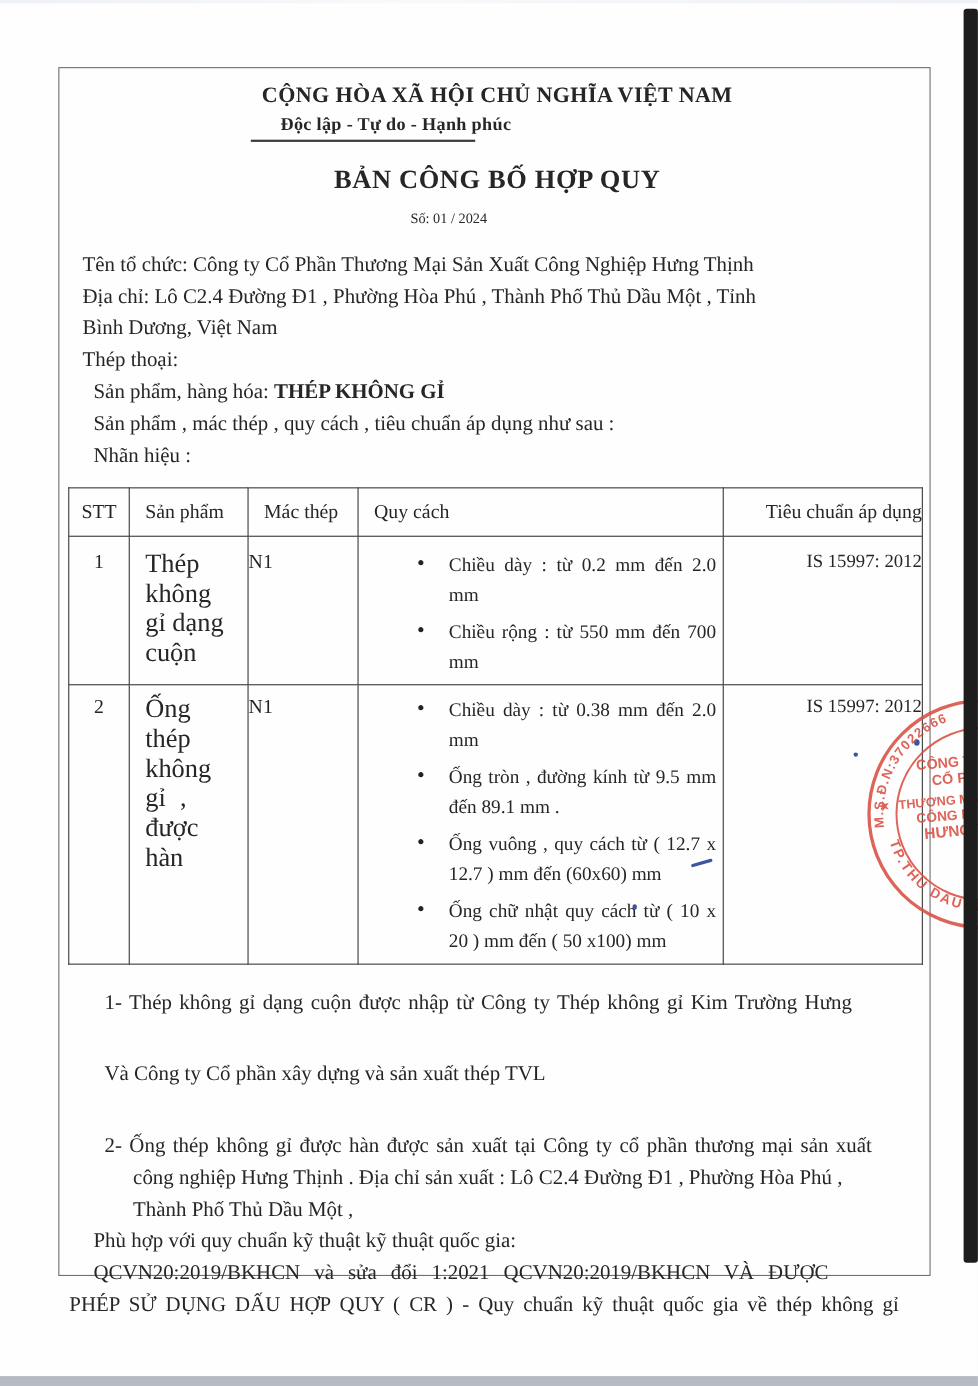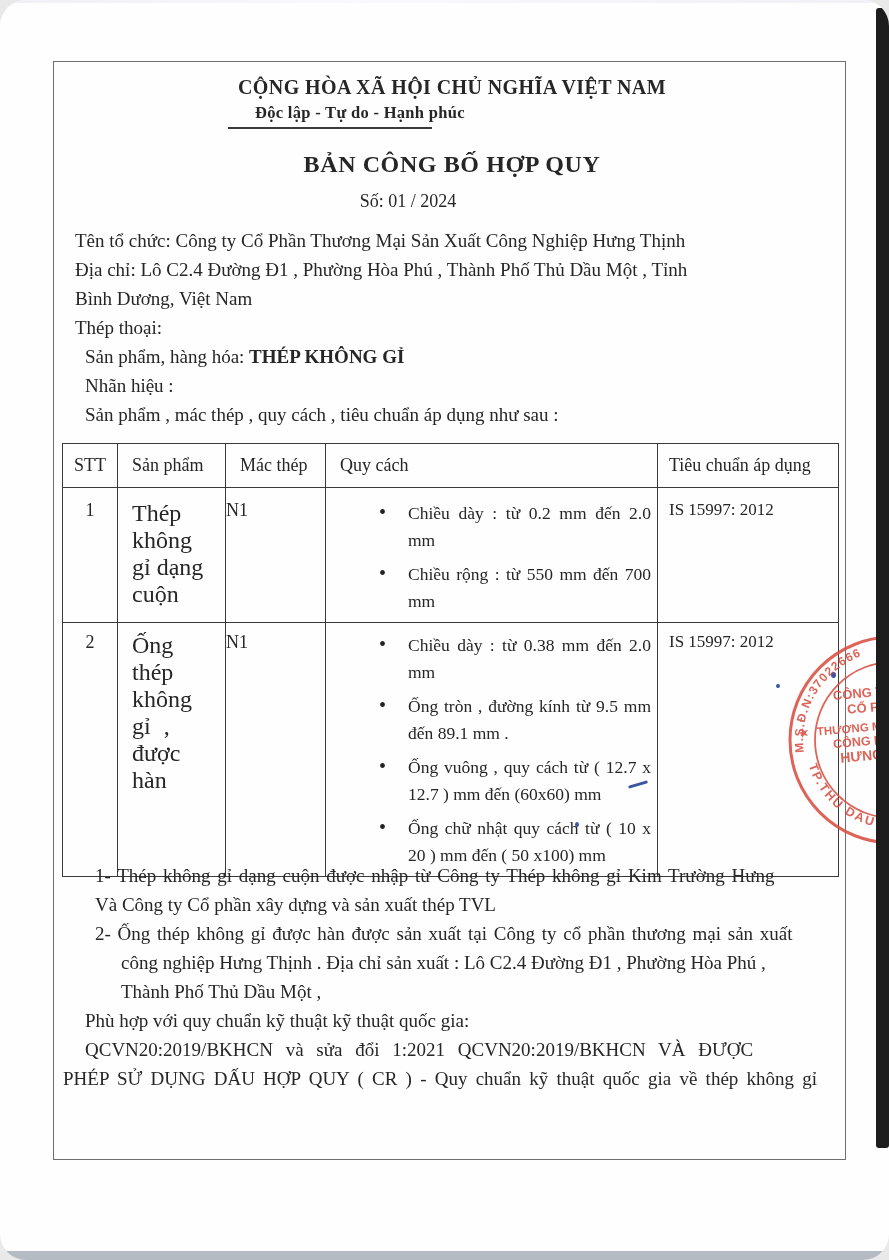--- a/index.html
+++ b/index.html
@@ -1,37 +1,36 @@
 <!DOCTYPE html>
 <html><head>
 <meta charset="utf-8">
 <style>
   html,body{margin:0;padding:0;background:#e9e9e9;}
   .canvas{
     position:relative;width:889px;height:1260px;overflow:hidden;
     background:#fefefe;
     font-family:"Liberation Serif","DejaVu Serif",serif;
     color:#262626;
-    border-radius:26px;
   }
   .abs{position:absolute;}
   
   .top-edge{left:0;top:0;width:889px;height:3px;background:linear-gradient(90deg,#eef1f5,#f7f9fb 40%,#eef1f5);}
   .right-dark-strip{left:876px;top:8px;width:13px;height:1140px;background:#1d1d1d;border-radius:3px;z-index:30;}
   .bottom-bar{left:0;top:1251px;width:889px;height:9px;background:#b5bbc3;}
   .ink{position:absolute;background:#3b55a0;border-radius:50%;z-index:5;}
   .ink-dash{position:absolute;width:20px;height:3px;background:#3b55a0;border-radius:2px;transform:rotate(-16deg);z-index:5;}
   
   .page-frame{left:53px;top:61px;width:791px;height:1097px;border:1.6px solid #6f6f6f;}
   
   .national-title{left:0;top:76px;width:904px;text-align:center;font-size:20px;font-weight:bold;letter-spacing:.4px;}
   .motto{left:255px;top:103px;font-size:16.5px;font-weight:bold;letter-spacing:.3px;}
   .motto-underline{left:228px;top:127px;width:204px;height:2px;background:#3a3a3a;}
   .doc-title{left:0;top:151px;width:904px;text-align:center;font-size:24px;font-weight:bold;letter-spacing:.6px;}
-  .doc-number{left:0;top:191px;width:816px;text-align:center;font-size:18px;}
+  .doc-number{left:0;top:191px;width:816px;text-align:center;font-size:13px;}
   
   .info{left:75px;top:226px;width:760px;font-size:19px;line-height:29px;}
   .info .indent{padding-left:10px;}
   .bold{font-weight:bold;}
   
   .spec-table-wrap{left:62px;top:443px;}
   table{border-collapse:collapse;table-layout:fixed;width:776px;font-size:18px;}
   th,td{border:1.6px solid #3a3a3a;vertical-align:top;box-sizing:border-box;font-weight:normal;text-align:left;padding:0;}
   tr.h-row{height:44px;}
   tr.h-row th{vertical-align:middle;}
@@ -39,32 +38,32 @@
   tr.row-2{height:231px;}
   .c-stt{text-align:center;margin-left:16px;}
   th.c-stt{text-align:center;}
   td.c-stt{padding-top:12px;}
   .c-prod{padding-left:14px;}
   td.c-prod{padding-top:12px;padding-right:8px;font-size:24px;line-height:27px;}
   .c-grade{text-align:left;}
   td.c-grade{padding-top:12px;}
   .c-spec{padding-left:14px;}
   td.c-spec{padding-top:12px;}
-  .c-std{padding-left:11px;}
+  .c-std{padding-left:11px;text-align:right;}
   td.c-std{padding-top:12px;font-size:17px;}
   .ws-lg{word-spacing:16px;}
   .ws-md{word-spacing:7px;}
   .spec-item{position:relative;margin-left:68px;margin-right:6px;margin-bottom:7px;
              font-size:17.5px;line-height:27px;text-align:justify;}
   .spec-item::before{content:"\2022";position:absolute;left:-29px;top:-1px;font-size:20px;color:#222;}
   tr.row-2 td.c-spec{padding-top:9px;}
   tr.row-2 td.c-std,tr.row-2 td.c-stt,tr.row-2 td.c-grade,tr.row-2 td.c-prod{padding-top:9px;}
   
   .notes{left:63px;top:861px;width:776px;font-size:19px;line-height:29px;}
-  .ind32{padding-left:32px;}
+  .ind32{padding-left:32px;margin-top:36px;}
   .ind58{padding-left:58px;}
   .ind12{padding-left:12px;}
   .ind22{padding-left:22px;}
   .ws2{word-spacing:2px;}
   .ws4{word-spacing:3.5px;}
   .ws8{word-spacing:8px;}
   
   .stamp{left:780px;top:625px;width:230px;height:230px;z-index:10;opacity:.88;}
   .stamp text{font-family:"Liberation Sans","DejaVu Sans",sans-serif;font-weight:bold;fill:#d94f42;}
 </style>
@@ -81,22 +80,22 @@
   <div class="abs motto-underline"></div>
   <div class="abs doc-title">BẢN CÔNG BỐ HỢP QUY</div>
   <div class="abs doc-number">Số: 01 / 2024</div>
 
   <div class="abs info">
     <div>Tên tổ chức: Công ty Cổ Phần Thương Mại Sản Xuất Công Nghiệp Hưng Thịnh</div>
     <div>Địa chỉ: Lô C2.4 Đường Đ1 , Phường Hòa Phú , Thành Phố Thủ Dầu Một , Tỉnh</div>
     <div>Bình Dương, Việt Nam</div>
     <div>Thép thoại:</div>
     <div class="indent"><span>Sản phẩm, hàng hóa: </span><span class="bold">THÉP KHÔNG GỈ</span></div>
+    <div class="indent">Sản phẩm , mác thép , quy cách , tiêu chuẩn áp dụng như sau :</div>
     <div class="indent">Nhãn hiệu :</div>
-    <div class="indent">Sản phẩm , mác thép , quy cách , tiêu chuẩn áp dụng như sau :</div>
   </div>
 
   <div class="abs spec-table-wrap">
     <table>
       <colgroup>
           <col style="width:55px">
           <col style="width:108px">
           <col style="width:100px">
           <col style="width:332px">
           <col style="width:181px">

